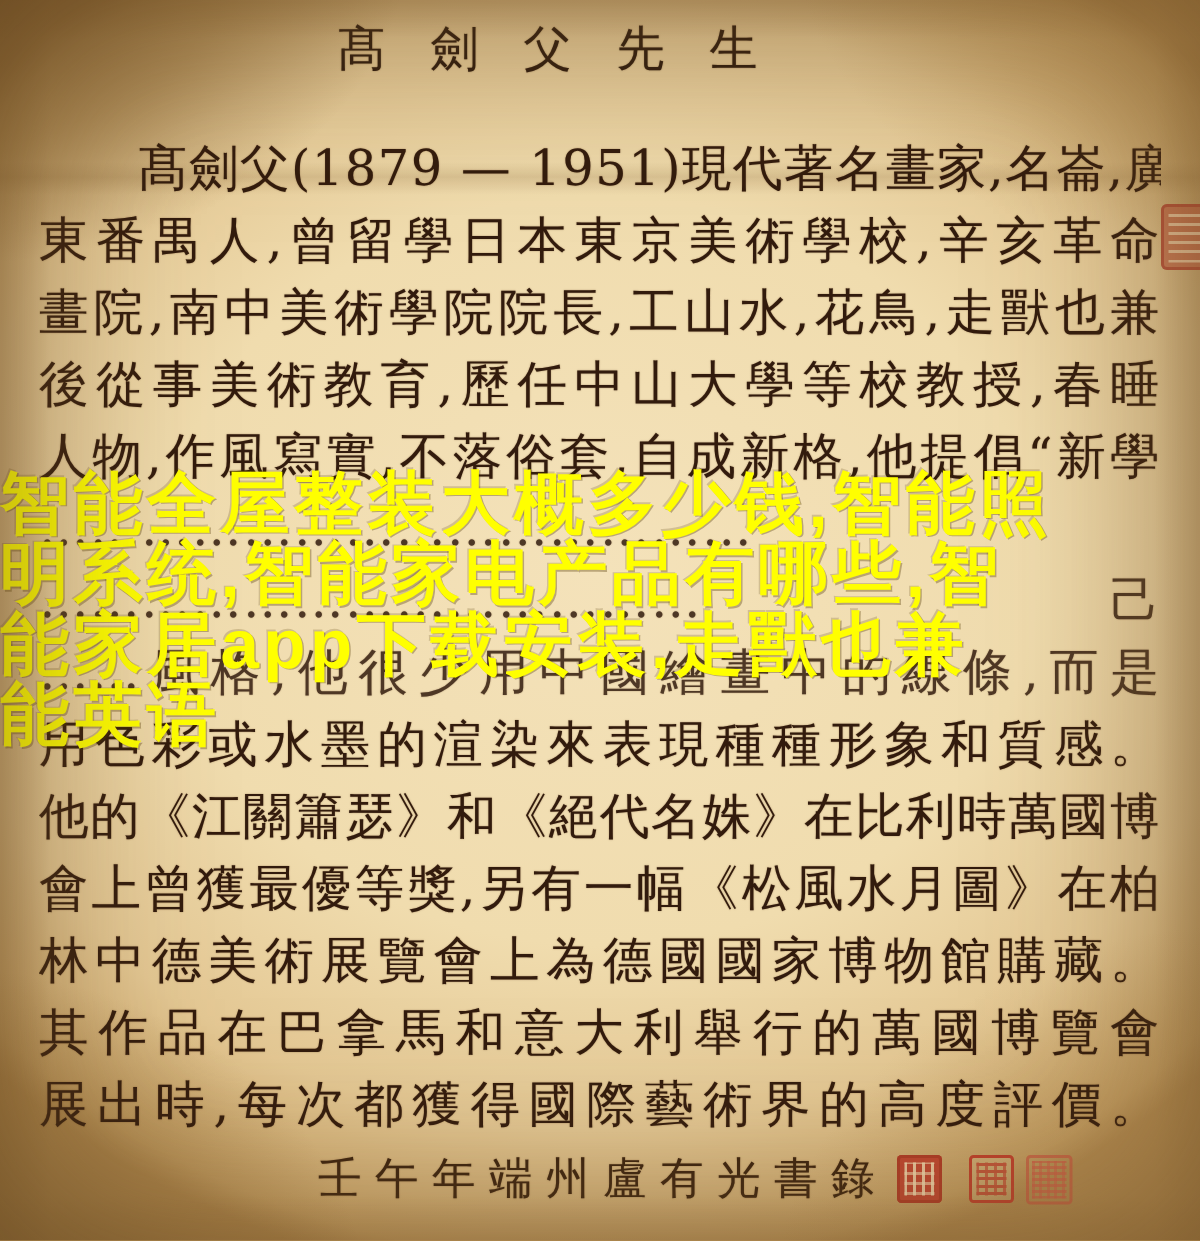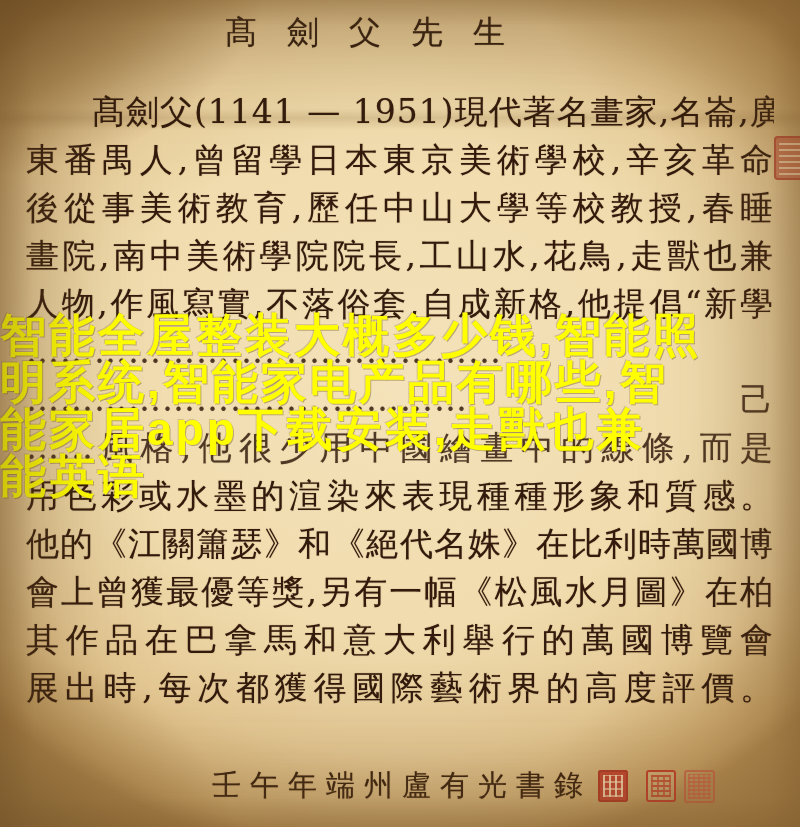--- a/index.html
+++ b/index.html
@@ -85,31 +85,32 @@
      repeating-linear-gradient(0deg, rgba(245,225,185,.7) 0 2px, rgba(0,0,0,0) 2px 6px);}
 </style>
 </head>
 <body>
 
 <div class="paper"></div>
 
 <div class="title">髙劍父先生</div>
 
 <div class="scroll-text">
-  <div class="cal-line indent">髙劍父(1141 — 1951)現代著名畫家,名崙,廣</div>
+  <div class="cal-line indent">髙劍父(1879 — 1951)現代著名畫家,名崙,廣</div>
   <div class="cal-line">東番禺人,曾留學日本東京美術學校,辛亥革命</div>
+  <div class="cal-line">畫院,南中美術學院院長,工山水,花鳥,走獸也兼</div>
   <div class="cal-line">後從事美術教育,歷任中山大學等校教授,春睡</div>
-  <div class="cal-line">畫院,南中美術學院院長,工山水,花鳥,走獸也兼</div>
   <div class="cal-line">人物,作風寫實,不落俗套,自成新格,他提倡“新學</div>
   <div class="cal-line obscured">……………………………………</div>
   <div class="cal-line obscured">…………………………………己</div>
   <div class="cal-line obscured">……風格,他很少用中國繪畫中的線條,而是</div>
   <div class="cal-line">用色彩或水墨的渲染來表現種種形象和質感。</div>
   <div class="cal-line">他的《江關簫瑟》和《絕代名姝》在比利時萬國博覽</div>
   <div class="cal-line">會上曾獲最優等獎,另有一幅《松風水月圖》在柏</div>
+  <div class="cal-line">林中德美術展覽會上為德國國家博物館購藏。</div>
   <div class="cal-line">其作品在巴拿馬和意大利舉行的萬國博覽會</div>
   <div class="cal-line">展出時,每次都獲得國際藝術界的高度評價。</div>
 </div>
 
 <div class="watermark">
   <div>智能全屋整装大概多少钱,智能照</div>
   <div>明系统,智能家电产品有哪些,智</div>
   <div>能家居app下载安装,走獸也兼</div>
   <div>能英语</div>
 </div>

